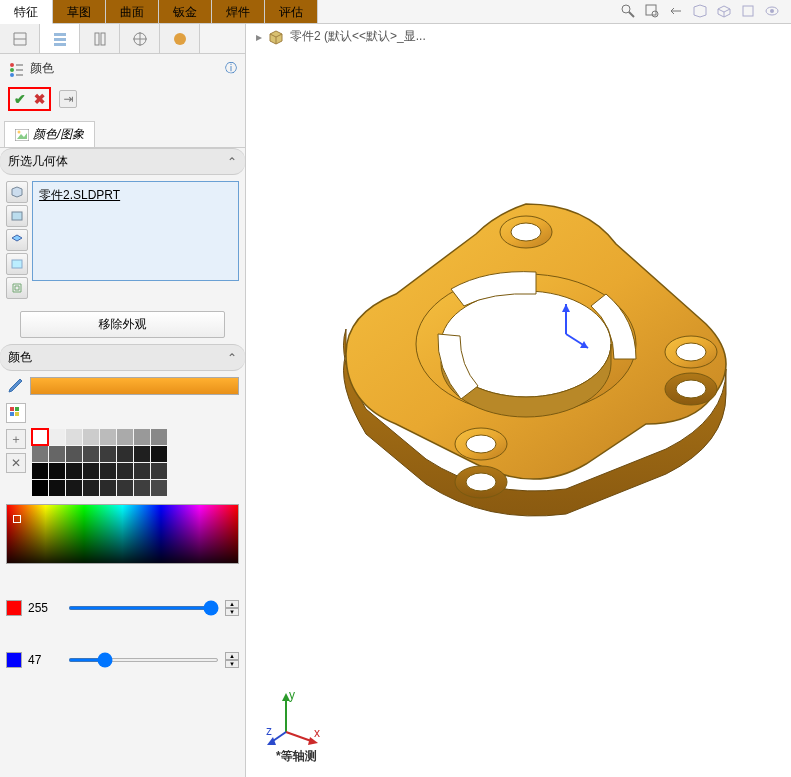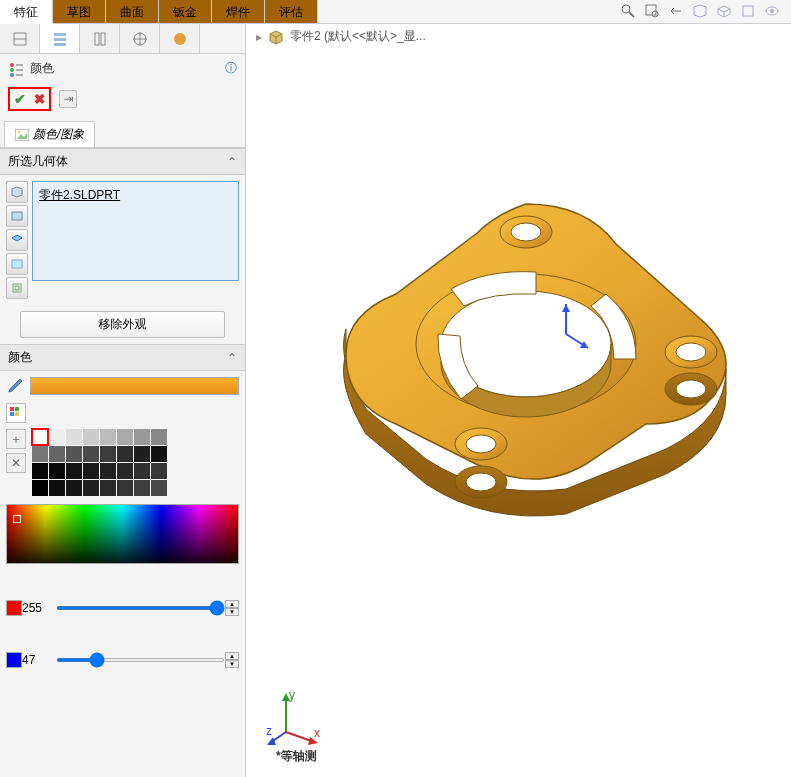--- a/index.html
+++ b/index.html
@@ -22,21 +22,21 @@
   .action-row { display: flex; align-items: center; gap: 8px; padding: 4px 8px; }
   .red-box { border: 2px solid red; padding: 2px 4px; display: flex; align-items: center; gap: 8px; }
   .green-check { color: #3a9a3a; font-size: 14px; font-weight: bold; }
   .red-x { color: #cc3333; font-size: 14px; font-weight: bold; }
   .pin-btn { width: 18px; height: 18px; border: 1px solid #bbb; background: #eee; display: flex; align-items: center; justify-content: center; color: #777; border-radius: 2px; }
   .basic-adv { display: flex; margin-left: 60px; margin-top: 4px; margin-bottom: 6px;}
   .basic-adv .ba { padding: 2px 8px; border: 1px solid #bbb; background: #e8e8e8; cursor: pointer; }
   .basic-adv .ba.active { border: 1px solid #888; background: #ddd; }
   .sub-tabs { display: flex; border-bottom: 1px solid #ccc; margin-top: 6px; font-style: italic; }
   .sub-tabs .stab { padding: 4px 10px; border: 1px solid #ccc; border-bottom: none; background: #fff; margin-left: 4px; display: flex; align-items: center; gap: 4px; cursor: pointer; }
-  .section-header { background: #e8e8e8; padding: 4px 8px; display: flex; justify-content: space-between; align-items: center; border-top: 1px solid #ccc; border-bottom: 1px solid #ccc; cursor: pointer; }
+  .section-header { background: #e8e8e8; padding: 4px 8px; display: flex; justify-content: space-between; align-items: center; border-top: 1px solid #ccc; border-bottom: 1px solid #ccc; cursor: pointer; border-radius: 12px; }
   .section-header .chev { color: #666; }
   .geom-body { padding: 6px; display: flex; gap: 4px; }
   .geom-icons { display: flex; flex-direction: column; gap: 2px; }
   .geom-icons .gico { width: 22px; height: 22px; border: 1px solid #bbb; background: linear-gradient(#f8f8f8,#e0e0e0); display: flex; align-items: center; justify-content: center; cursor: pointer; border-radius: 2px; }
   .geom-list { flex: 1; height: 100px; border: 1px solid #6aa0d4; background: #e6f0fa; padding: 4px; }
   .geom-list .item { padding: 1px 2px; text-decoration: underline; }
   .remove-btn { margin: 6px 20px; padding: 4px; border: 1px solid #bbb; background: linear-gradient(#fff,#eee); text-align: center; cursor: pointer; border-radius: 2px; }
   .color-body { padding: 6px; }
   .color-preview-row { display: flex; align-items: center; gap: 6px; margin-bottom: 8px; }
   .eyedropper { width: 18px; height: 18px; color: #4a80c0; }
@@ -48,21 +48,21 @@
   .swatch-tools { display: flex; flex-direction: column; gap: 4px;}
   .swatch-tools .st { width: 20px; height: 20px; border: 1px solid #bbb; background: #f0f0f0; display:flex; align-items:center; justify-content:center; color:#666; cursor:pointer;}
   .swatches { display: grid; grid-template-columns: repeat(8, 16px); gap: 1px; }
   .swatches .sw { width: 16px; height: 16px; }
   .swatches .sw.sel { outline: 2px solid red; outline-offset: -1px; }
   .spectrum { height: 60px; margin: 4px 0 10px 0; position: relative; border: 1px solid #aaa;
     background: linear-gradient(to bottom, rgba(0,0,0,0) 0%, rgba(0,0,0,0.9) 100%),
                 linear-gradient(to right, red, yellow, lime, cyan, blue, magenta, red);
   }
   .spectrum .cursor { position: absolute; left: 6px; top: 10px; width: 8px; height: 8px; border: 1px solid #fff; }
-  .rgb-row { display: flex; align-items: center; margin-bottom: 4px; margin-top: 36px; }
+  .rgb-row { display: flex; align-items: center; gap: 6px; margin-bottom: 4px; margin-top: 36px; }
   .rgb-row .chip { width: 16px; height: 16px; border: 1px solid #aaa; }
   .rgb-row .val { width: 34px; }
   .rgb-row .slider-wrap { flex: 1; display:flex; align-items:center; }
   .rgb-row input[type=range] { flex: 1; height: 4px; }
   .rgb-row .spin { width: 14px; display:flex; flex-direction:column; }
   .rgb-row .spin div { height:8px; border:1px solid #aaa; font-size:7px; line-height:6px; text-align:center; background:#eee; cursor:pointer;}
   .view-label { position: absolute; left: 30px; bottom: 12px; font-weight: bold; color: #333; }
   .triad { position: absolute; left: 20px; bottom: 30px; width: 60px; height: 60px; }
   .part-svg { position: absolute; top: 160px; left: 40px; }
 </style>

